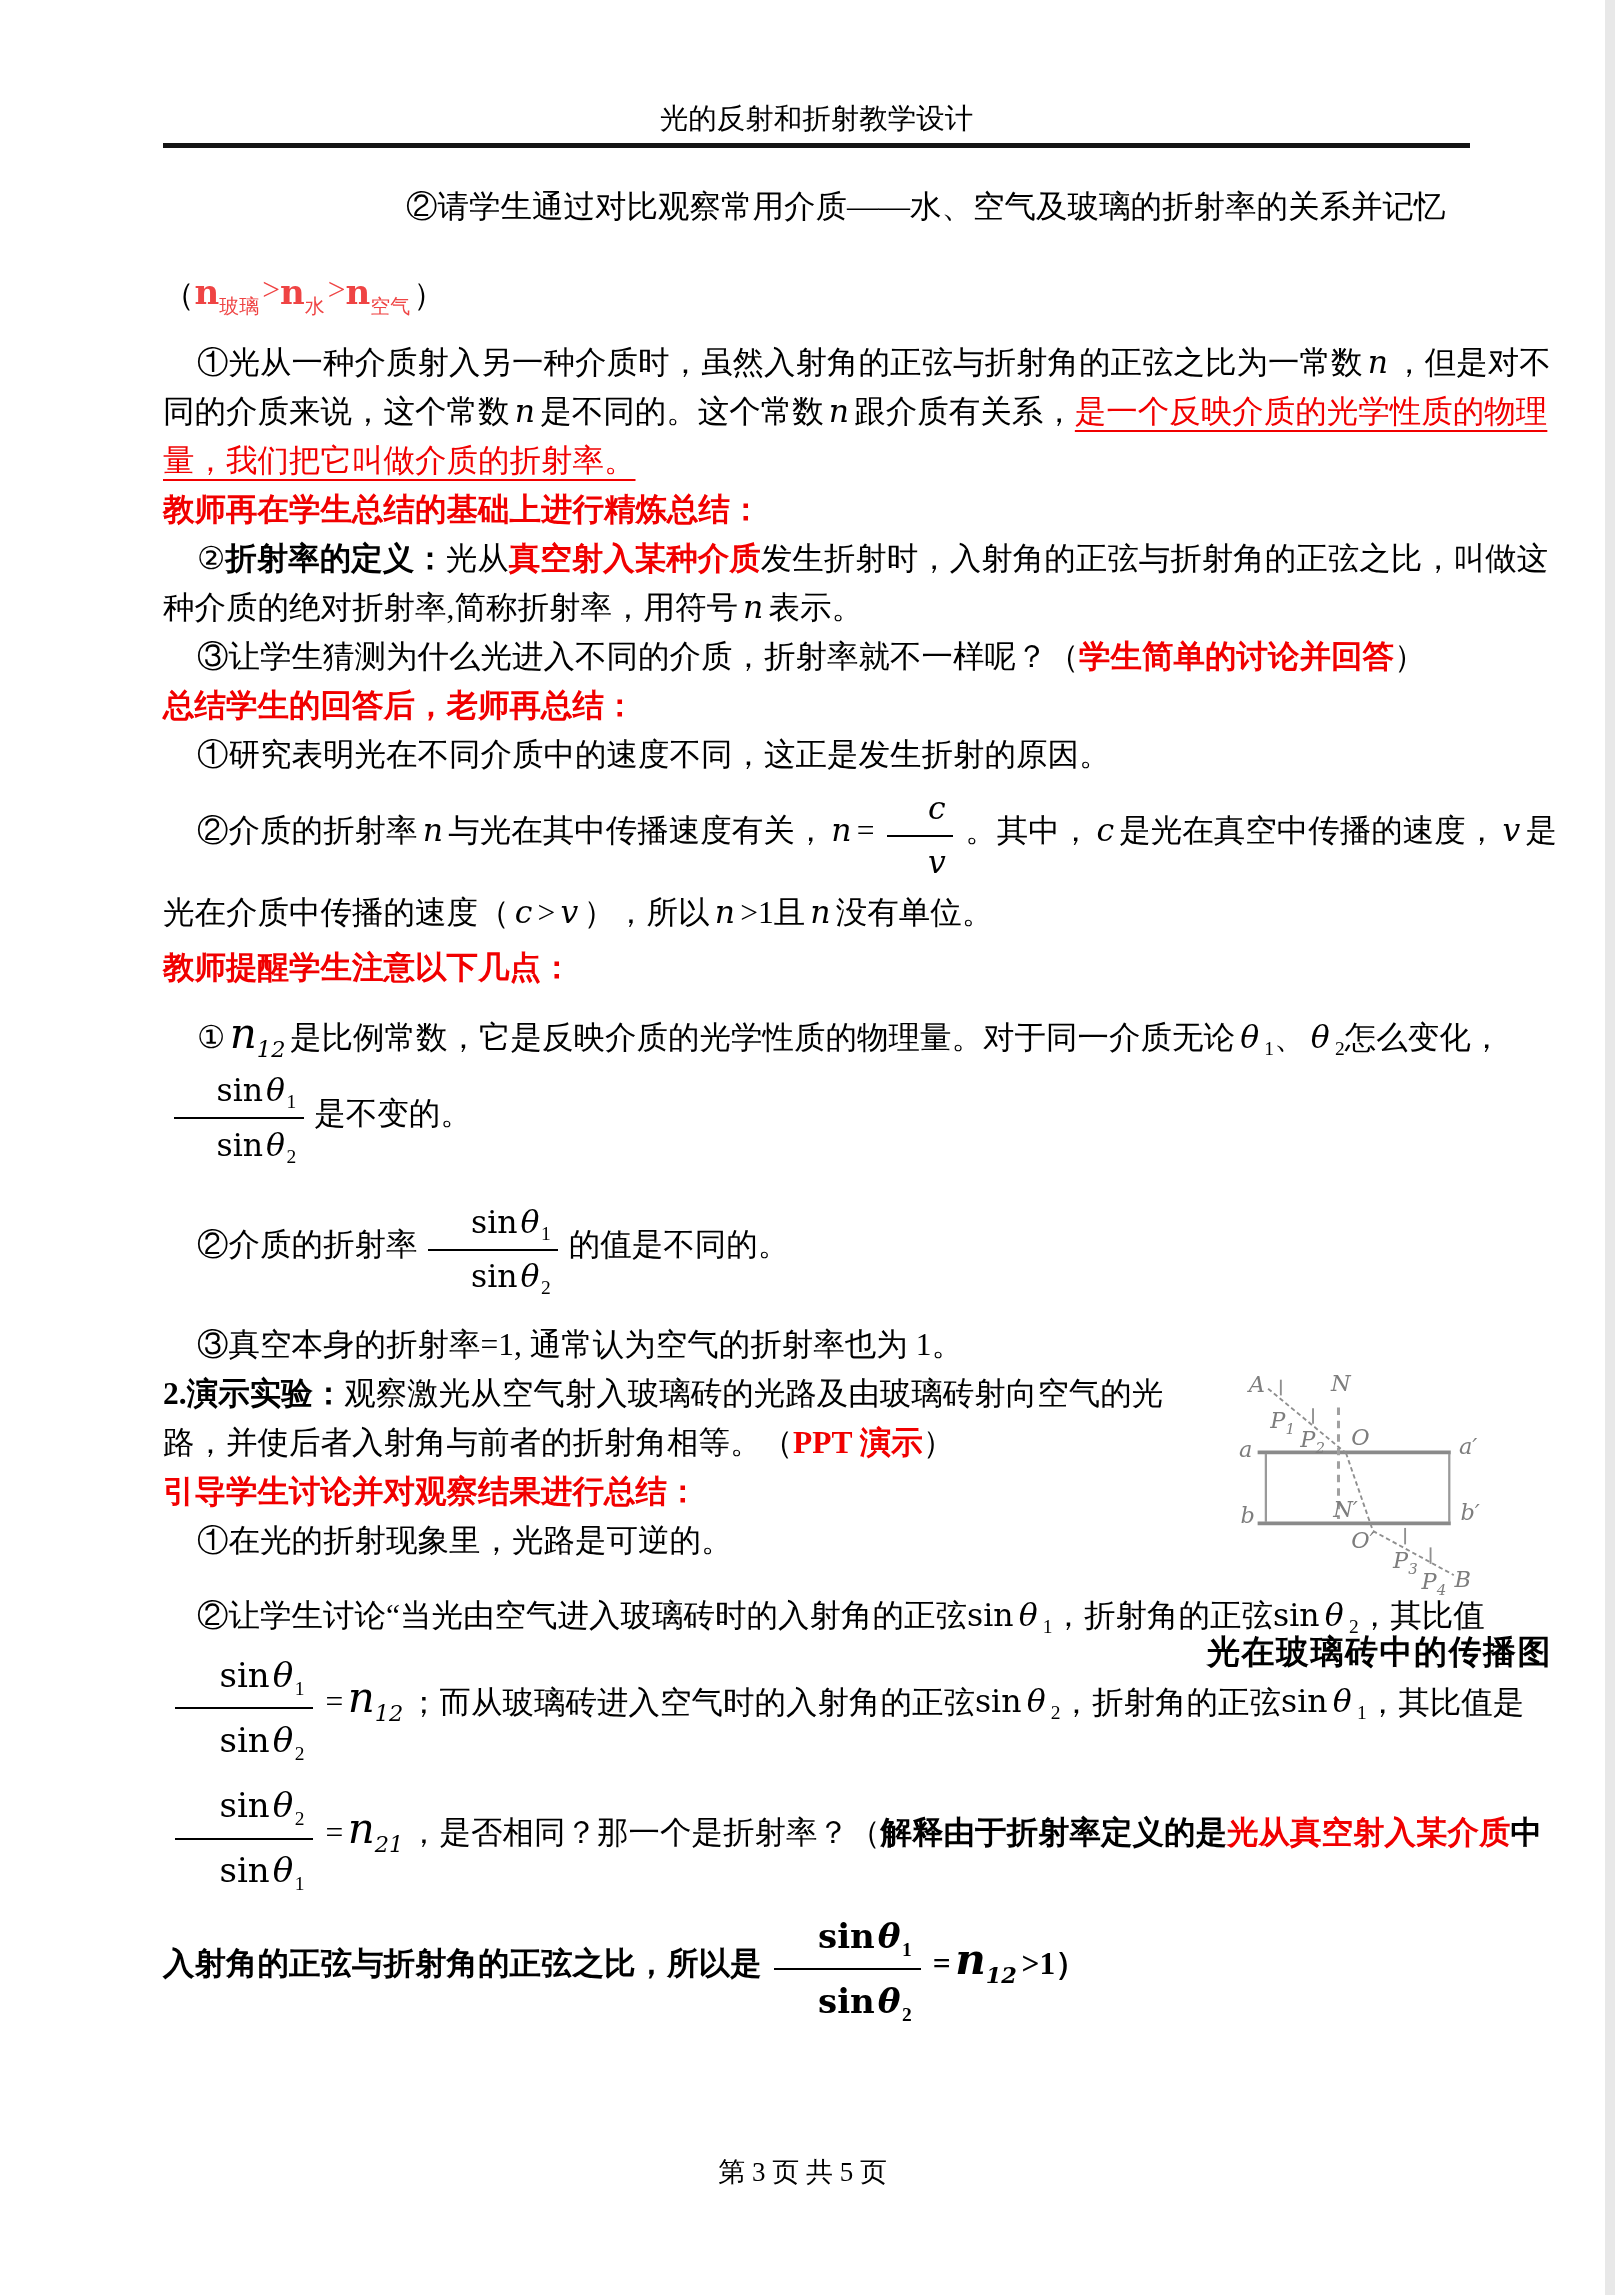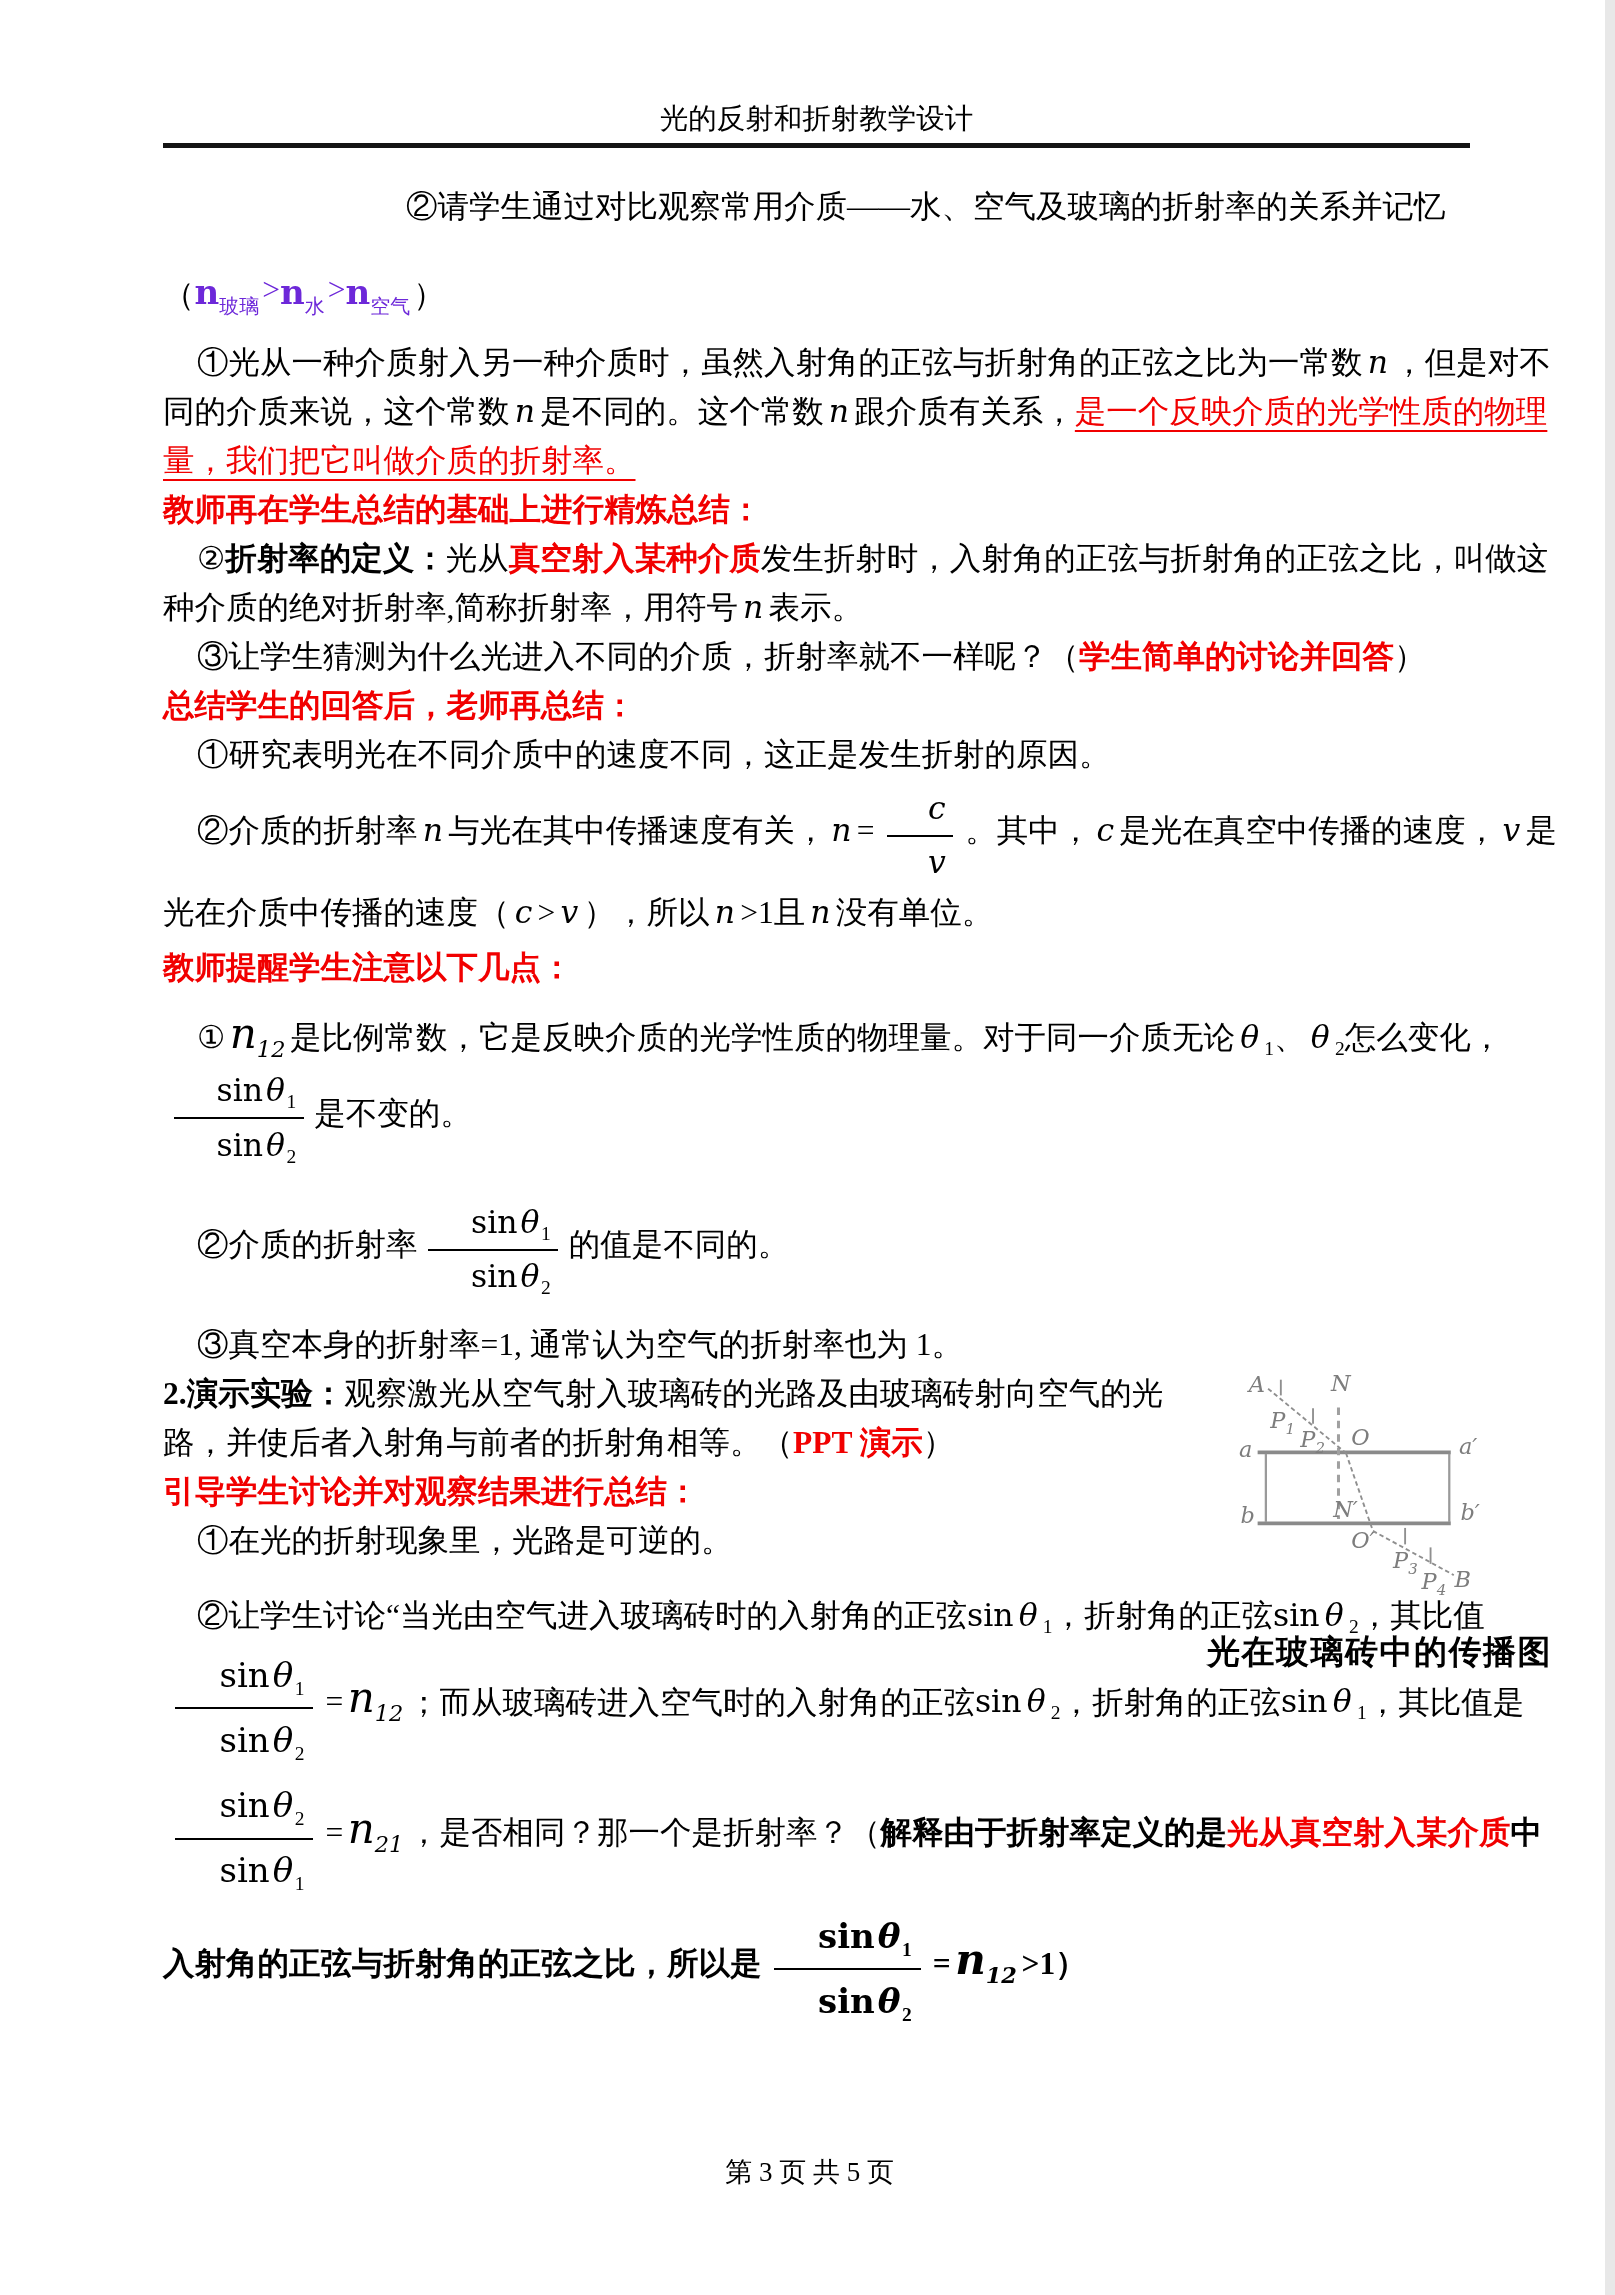--- a/index.html
+++ b/index.html
@@ -11,21 +11,21 @@
     color:#000;
     overflow:hidden;
   }
   .header{margin-left:163px;width:1307px;padding-top:100px;text-align:center;}
   .doc-title{font-size:28.5px;line-height:37px;}
   .rule{height:4.5px;background:#141414;margin-top:6px;}
   .content{padding-left:163px;padding-right:39px;}
   .line{font-size:31.5px;line-height:49px;margin:0;}
   .ind8{padding-left:243px;}
   .ind1{text-indent:34px;}
-  .red{color:#6d28d9;}
+  .red{color:#ef4444;}
   .redbold{color:#f10000;font-weight:bold;}
   .bold{font-weight:bold;}
   .redul{color:#f10000;text-decoration:underline;text-decoration-color:#f10000;text-decoration-thickness:2.2px;text-underline-offset:7.5px;}
   .it{font-family:"DejaVu Serif",serif;font-style:italic;margin:0 5.2px;}
   .rm{font-family:"DejaVu Serif",serif;}
   sub{font-size:19.5px;line-height:0;}
   .subcn{font-size:20px;vertical-align:-9px;margin-right:3px;}
   .nrel{font-size:31.5px;line-height:63px;}
   .nrel .nvar{font-family:"DejaVu Serif",serif;font-weight:bold;font-size:34px;}
   .nrel .gt{font-size:31.5px;vertical-align:4.5px;}
@@ -40,21 +40,21 @@
   .frac .rm,.frac .it{margin:0 1.5px;}
   .bign{font-family:"DejaVu Serif",serif;font-style:italic;font-size:42px;margin:0 4.5px;}
   .bign sub{font-size:22.5px;}
   .mathrun{white-space:nowrap;}
   .narrow{margin-right:345px;}
   
   .figure{position:absolute;left:1207px;top:1346px;width:379px;}
   .fig-caption{font-size:33px;font-weight:bold;margin-top:3px;white-space:nowrap;letter-spacing:1.5px;}
   .flbl{font-family:"DejaVu Serif",serif;font-style:italic;fill:#7d7d7d;font-size:30px;}
   .fsub{font-size:20px;}
-  .footer{position:absolute;left:7px;top:2154px;width:100%;text-align:center;
+  .footer{position:absolute;left:0;top:2154px;width:100%;text-align:center;
           font-size:27px;color:#000;font-family:"Liberation Serif","DejaVu Serif",serif;}
 </style>
 </head>
 <body>
 
 <div class="page">
 
   <div class="header">
     <div class="doc-title">光的反射和折射教学设计</div>
     <div class="rule"></div>

